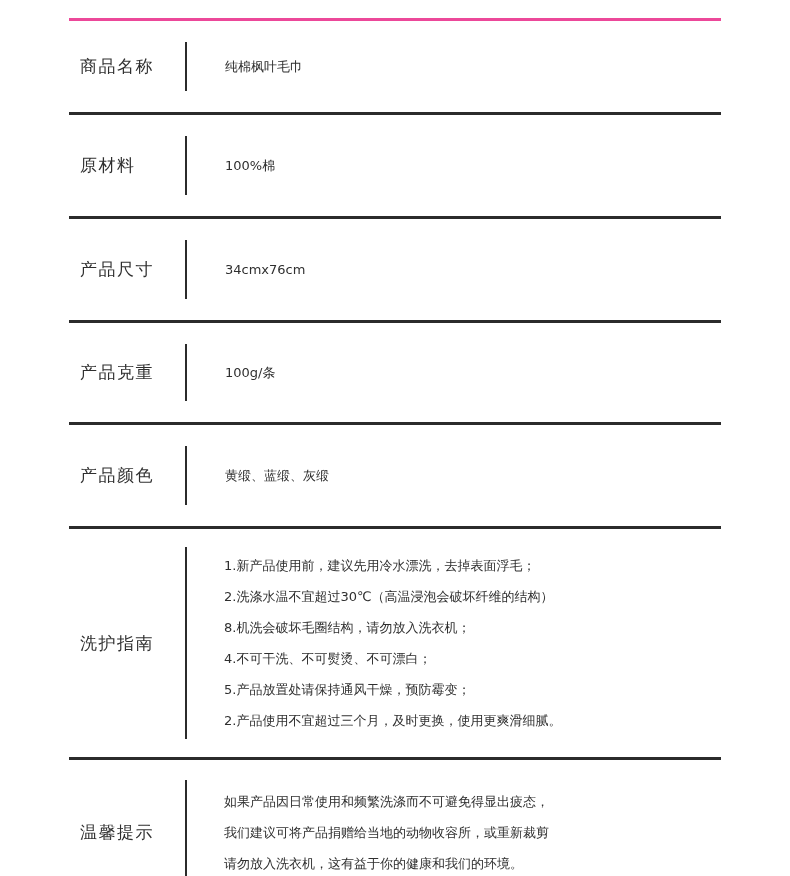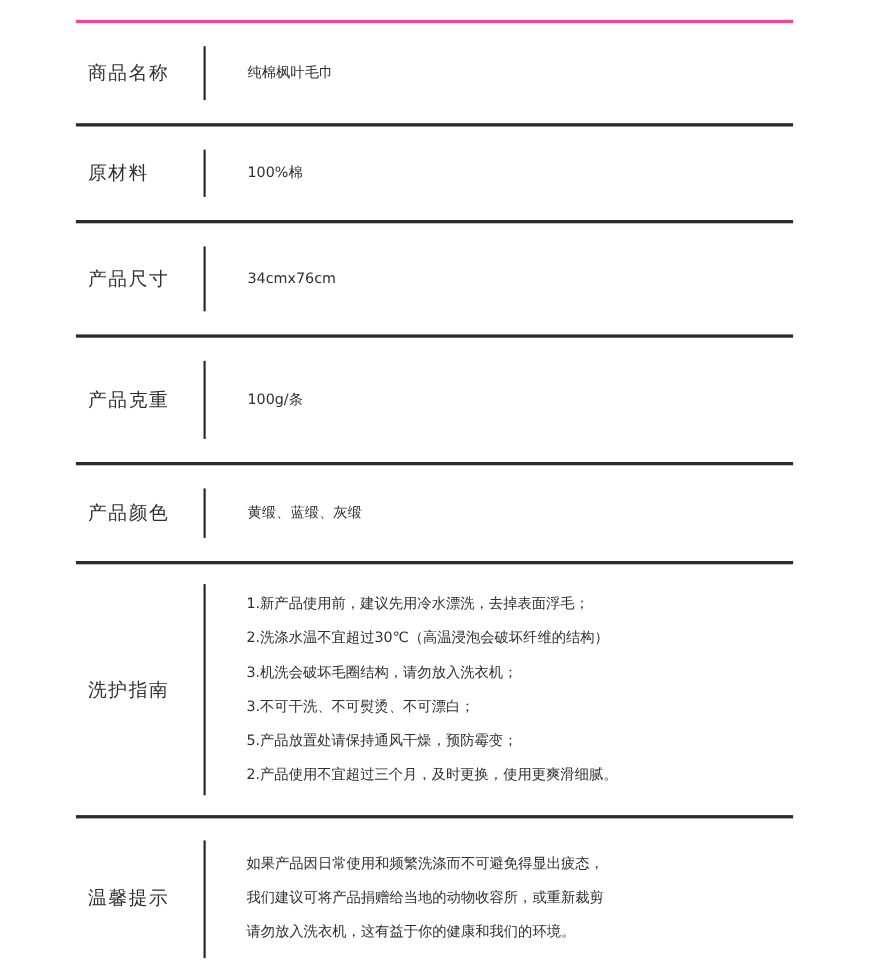--- a/index.html
+++ b/index.html
@@ -23,24 +23,24 @@
     border-top: 3px solid #ec4899;
     color: #2f2f2f;
   }
   .spec-row {
     display: flex;
     align-items: center;
     box-sizing: border-box;
     border-bottom: 3px solid #2b2b2b;
   }
   .spec-row.r0 { height: 94px; }
-  .spec-row.r1 { height: 88px; }
+  .spec-row.r1 { height: 104px; }
   .spec-row.r2 { height: 104px; }
-  .spec-row.r3 { height: 116px; }
-  .spec-row.r4 { height: 90px; }
+  .spec-row.r3 { height: 102px; }
+  .spec-row.r4 { height: 104px; }
   .spec-row.r5 { height: 231px; }
   .spec-row.r6 { height: 147px; }
   .spec-label {
     box-sizing: border-box;
     width: 116px;
     padding-left: 11px;
     flex: 0 0 116px;
     font-size: 17px;
     letter-spacing: 1.5px;
     font-weight: 500;
@@ -106,22 +106,22 @@
       <div class="spec-divider"></div>
       <div class="spec-value">黄缎、蓝缎、灰缎</div>
     </div>
 
     <div class="spec-row r5">
       <div class="spec-label">洗护指南</div>
       <div class="spec-divider"></div>
       <div class="spec-value multiline">
         <div class="value-line">1.新产品使用前，建议先用冷水漂洗，去掉表面浮毛；</div>
         <div class="value-line">2.洗涤水温不宜超过30℃（高温浸泡会破坏纤维的结构）</div>
-        <div class="value-line">3.机洗会破坏毛圈结构，请勿放入洗衣机；</div>
-        <div class="value-line">3.不可干洗、不可熨烫、不可漂白；</div>
+        <div class="value-line">8.机洗会破坏毛圈结构，请勿放入洗衣机；</div>
+        <div class="value-line">4.不可干洗、不可熨烫、不可漂白；</div>
         <div class="value-line">5.产品放置处请保持通风干燥，预防霉变；</div>
         <div class="value-line">2.产品使用不宜超过三个月，及时更换，使用更爽滑细腻。</div>
       </div>
     </div>
 
     <div class="spec-row r6">
       <div class="spec-label">温馨提示</div>
       <div class="spec-divider"></div>
       <div class="spec-value multiline">
         <div class="value-line">如果产品因日常使用和频繁洗涤而不可避免得显出疲态，</div>

